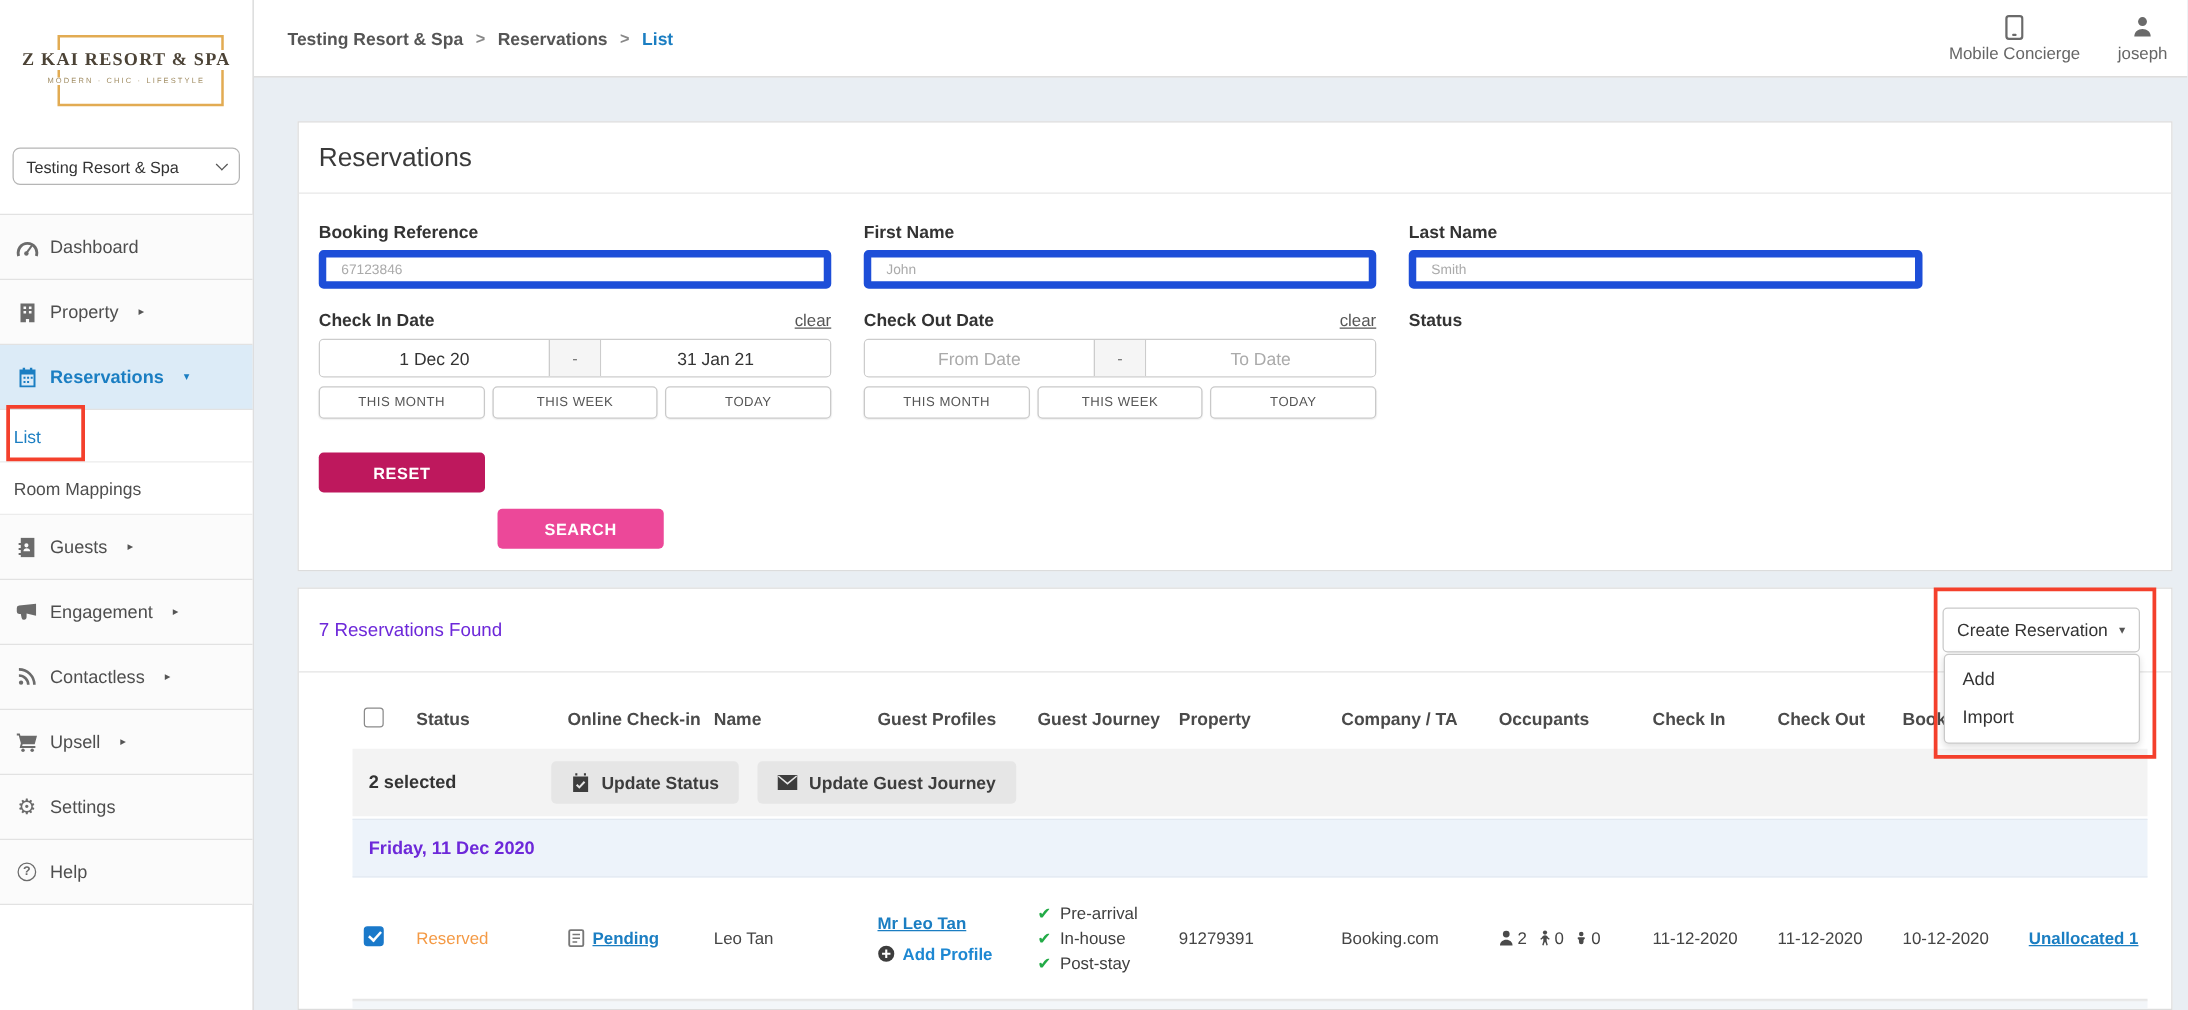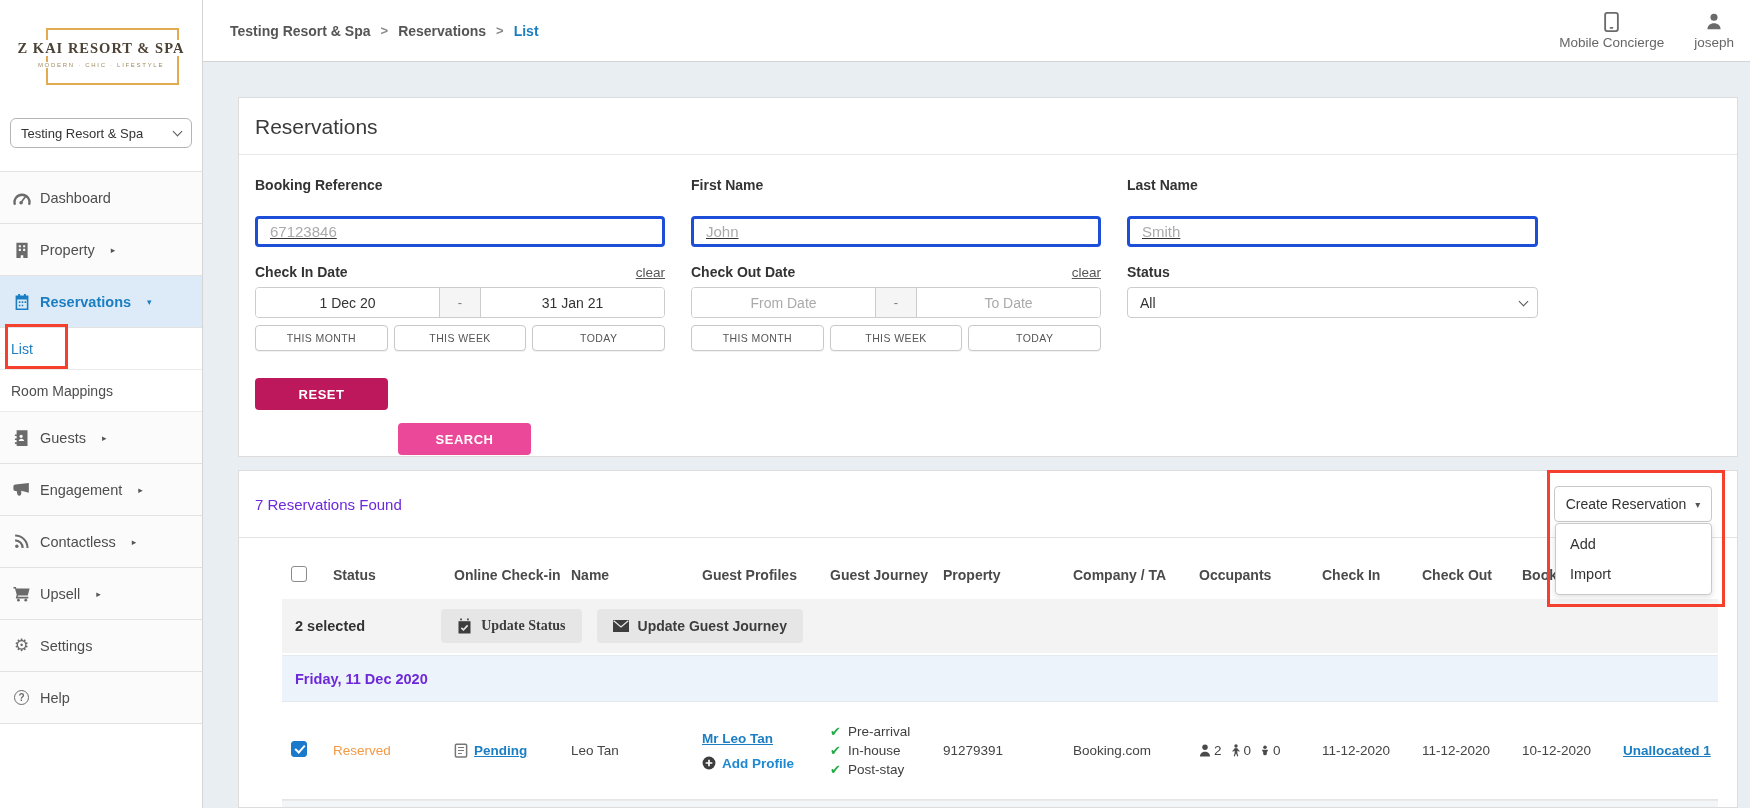--- a/index.html
+++ b/index.html
@@ -42,22 +42,22 @@
   .tb-item { display:flex; flex-direction:column; align-items:center; gap:3px; color:#666; font-size:13.5px; cursor:pointer; }
   .tb-icon { color:#6a6a6a; height:20px; display:flex; align-items:center; }
 
   
   .card { position:absolute; background:#fff; border:1px solid #dcdcdc; }
   .card-search { left:238px; top:97px; width:1500px; height:360px; }
   .card-title { font-size:21px; font-weight:400; color:#3a3a3a; padding:17px 16px 15px; }
   .card-divider { border-top:1px solid #e8e8e8; }
   .form-grid { display:grid; grid-template-columns:410px 410px 411px; column-gap:26px; padding:22px 16px 0; }
   .field-label { font-size:14px; font-weight:700; color:#333; }
-  .lbl { margin-bottom:23px; height:16px; }
-  .text-input { width:100%; height:31px; border:3px solid #1d4ed8; border-radius:4px; padding:0 12px; font-family:inherit; font-size:15px; color:#333; outline:none;text-decoration:underline; }
+  .lbl { margin-bottom:7px; height:16px; }
+  .text-input { width:100%; height:31px; border:6px solid #1d4ed8; border-radius:4px; padding:0 12px; font-family:inherit; font-size:11px; color:#333; outline:none; }
   .text-input::placeholder { color:#aaa; }
   .label-row { display:flex; justify-content:space-between; align-items:flex-end; margin:17px 0 7px; height:16px; }
   .clear-link { font-size:13.5px; color:#555; text-decoration:underline; cursor:pointer; }
   .range { display:flex; height:31px; border:1px solid #ccc; border-radius:4px; overflow:hidden; }
   .range input { flex:1; min-width:0; border:none; text-align:center; font-family:inherit; font-size:14px; color:#333; outline:none; }
   .range input::placeholder { color:#aaa; }
   .range-dash { width:42px; background:#f5f5f5; border-left:1px solid #ccc; border-right:1px solid #ccc; display:flex; align-items:center; justify-content:center; color:#777; font-size:13px; }
   .quick-row { display:flex; gap:6px; margin-top:7px; }
   .quick-btn { flex:1; height:26px; border:1px solid #c9c9c9; border-radius:4px; background:#fff; box-shadow:0 1px 1px rgba(0,0,0,.06); font-family:inherit; font-size:10.5px; letter-spacing:.4px; color:#555; display:flex; align-items:center; justify-content:center; cursor:pointer; }
   .status-wrap { height:31px; }
@@ -75,21 +75,21 @@
   .caret-glyph { font-size:10px; color:#555; }
   .table-wrap { margin:0 19px 0 43px; }
   .row-grid { display:grid; grid-template-columns:51px 121px 117px 131px 128px 113px 130px 126px 123px 100px 100px 101px 1fr; align-items:center; }
   .thead { height:61px; padding-top:13px; font-size:14px; font-weight:700; color:#4a4a4a; }
   .cb { width:16px; height:16px; border:1.5px solid #8a8a8a; border-radius:3px; background:#fff; margin-left:9px; cursor:pointer; position:relative; display:inline-block; }
   .cb.checked { background:#1a79ca; border-color:#1a79ca; }
   .cb.checked::after { content:""; position:absolute; left:4.5px; top:1px; width:4px; height:8px; border-right:2px solid #fff; border-bottom:2px solid #fff; transform:rotate(42deg); }
   .bulk-bar { height:54px; background:#f3f3f3; display:flex; align-items:center; padding-left:13px; }
   .selected-text { font-size:14.5px; font-weight:700; color:#333; }
   .bulk-btn { display:flex; align-items:center; gap:9px; height:34px; padding:0 16px; background:#e6e6e6; border:none; border-radius:4px; font-family:inherit; font-size:14px; font-weight:700; color:#3d3d3d; cursor:pointer; }
-  .bulk-btn.first { margin-left:76px;font-family:Liberation Serif, serif; }
+  .bulk-btn.first { margin-left:76px; }
   .bulk-btn + .bulk-btn { margin-left:15px; }
   .bulk-icon { display:flex; color:#3d3d3d; }
   .group-row { margin-top:2px; height:47px; background:#edf3fa; border-top:1px solid #e2e9f1; border-bottom:1px solid #e2e9f1; display:flex; align-items:center; padding-left:13px; font-size:14.5px; font-weight:700; color:#6d28d9; }
   .data-row { height:98px; border-bottom:1px solid #e6e6e6; font-size:13.5px; color:#444; }
   .status-reserved { color:#f49a45; }
   .oci { display:flex; align-items:center; gap:6px; }
   .doc-icon { color:#777; display:flex; }
   .blue-link { color:#1b7ec2; font-weight:700; text-decoration:underline; cursor:pointer; }
   .gp { display:flex; flex-direction:column; align-items:flex-start; gap:10px; }
   .add-profile { display:flex; align-items:center; gap:6px; color:#1e88d2; font-weight:700; cursor:pointer; }
@@ -291,26 +291,20 @@
           <button class="quick-btn">TODAY</button>
         </div>
       </div>
 
       <div class="form-col">
         <div class="field-label lbl">Last Name</div>
         <input class="text-input" type="text" placeholder="Smith" style="">
         <div class="label-row">
           <span class="field-label">Status</span>
         </div>
-        <div class="status-wrap select-wrap">
-          <select>
-            <option>All</option>
-          </select>
-          <span class="css-caret"></span>
-        </div>
       </div>
 
     </div>
   </section>
 
   <section class="card card-results">
     <div class="results-header">
       <span class="summary">7 Reservations Found</span>
       <button class="create-btn">
         <span>Create Reservation</span>

